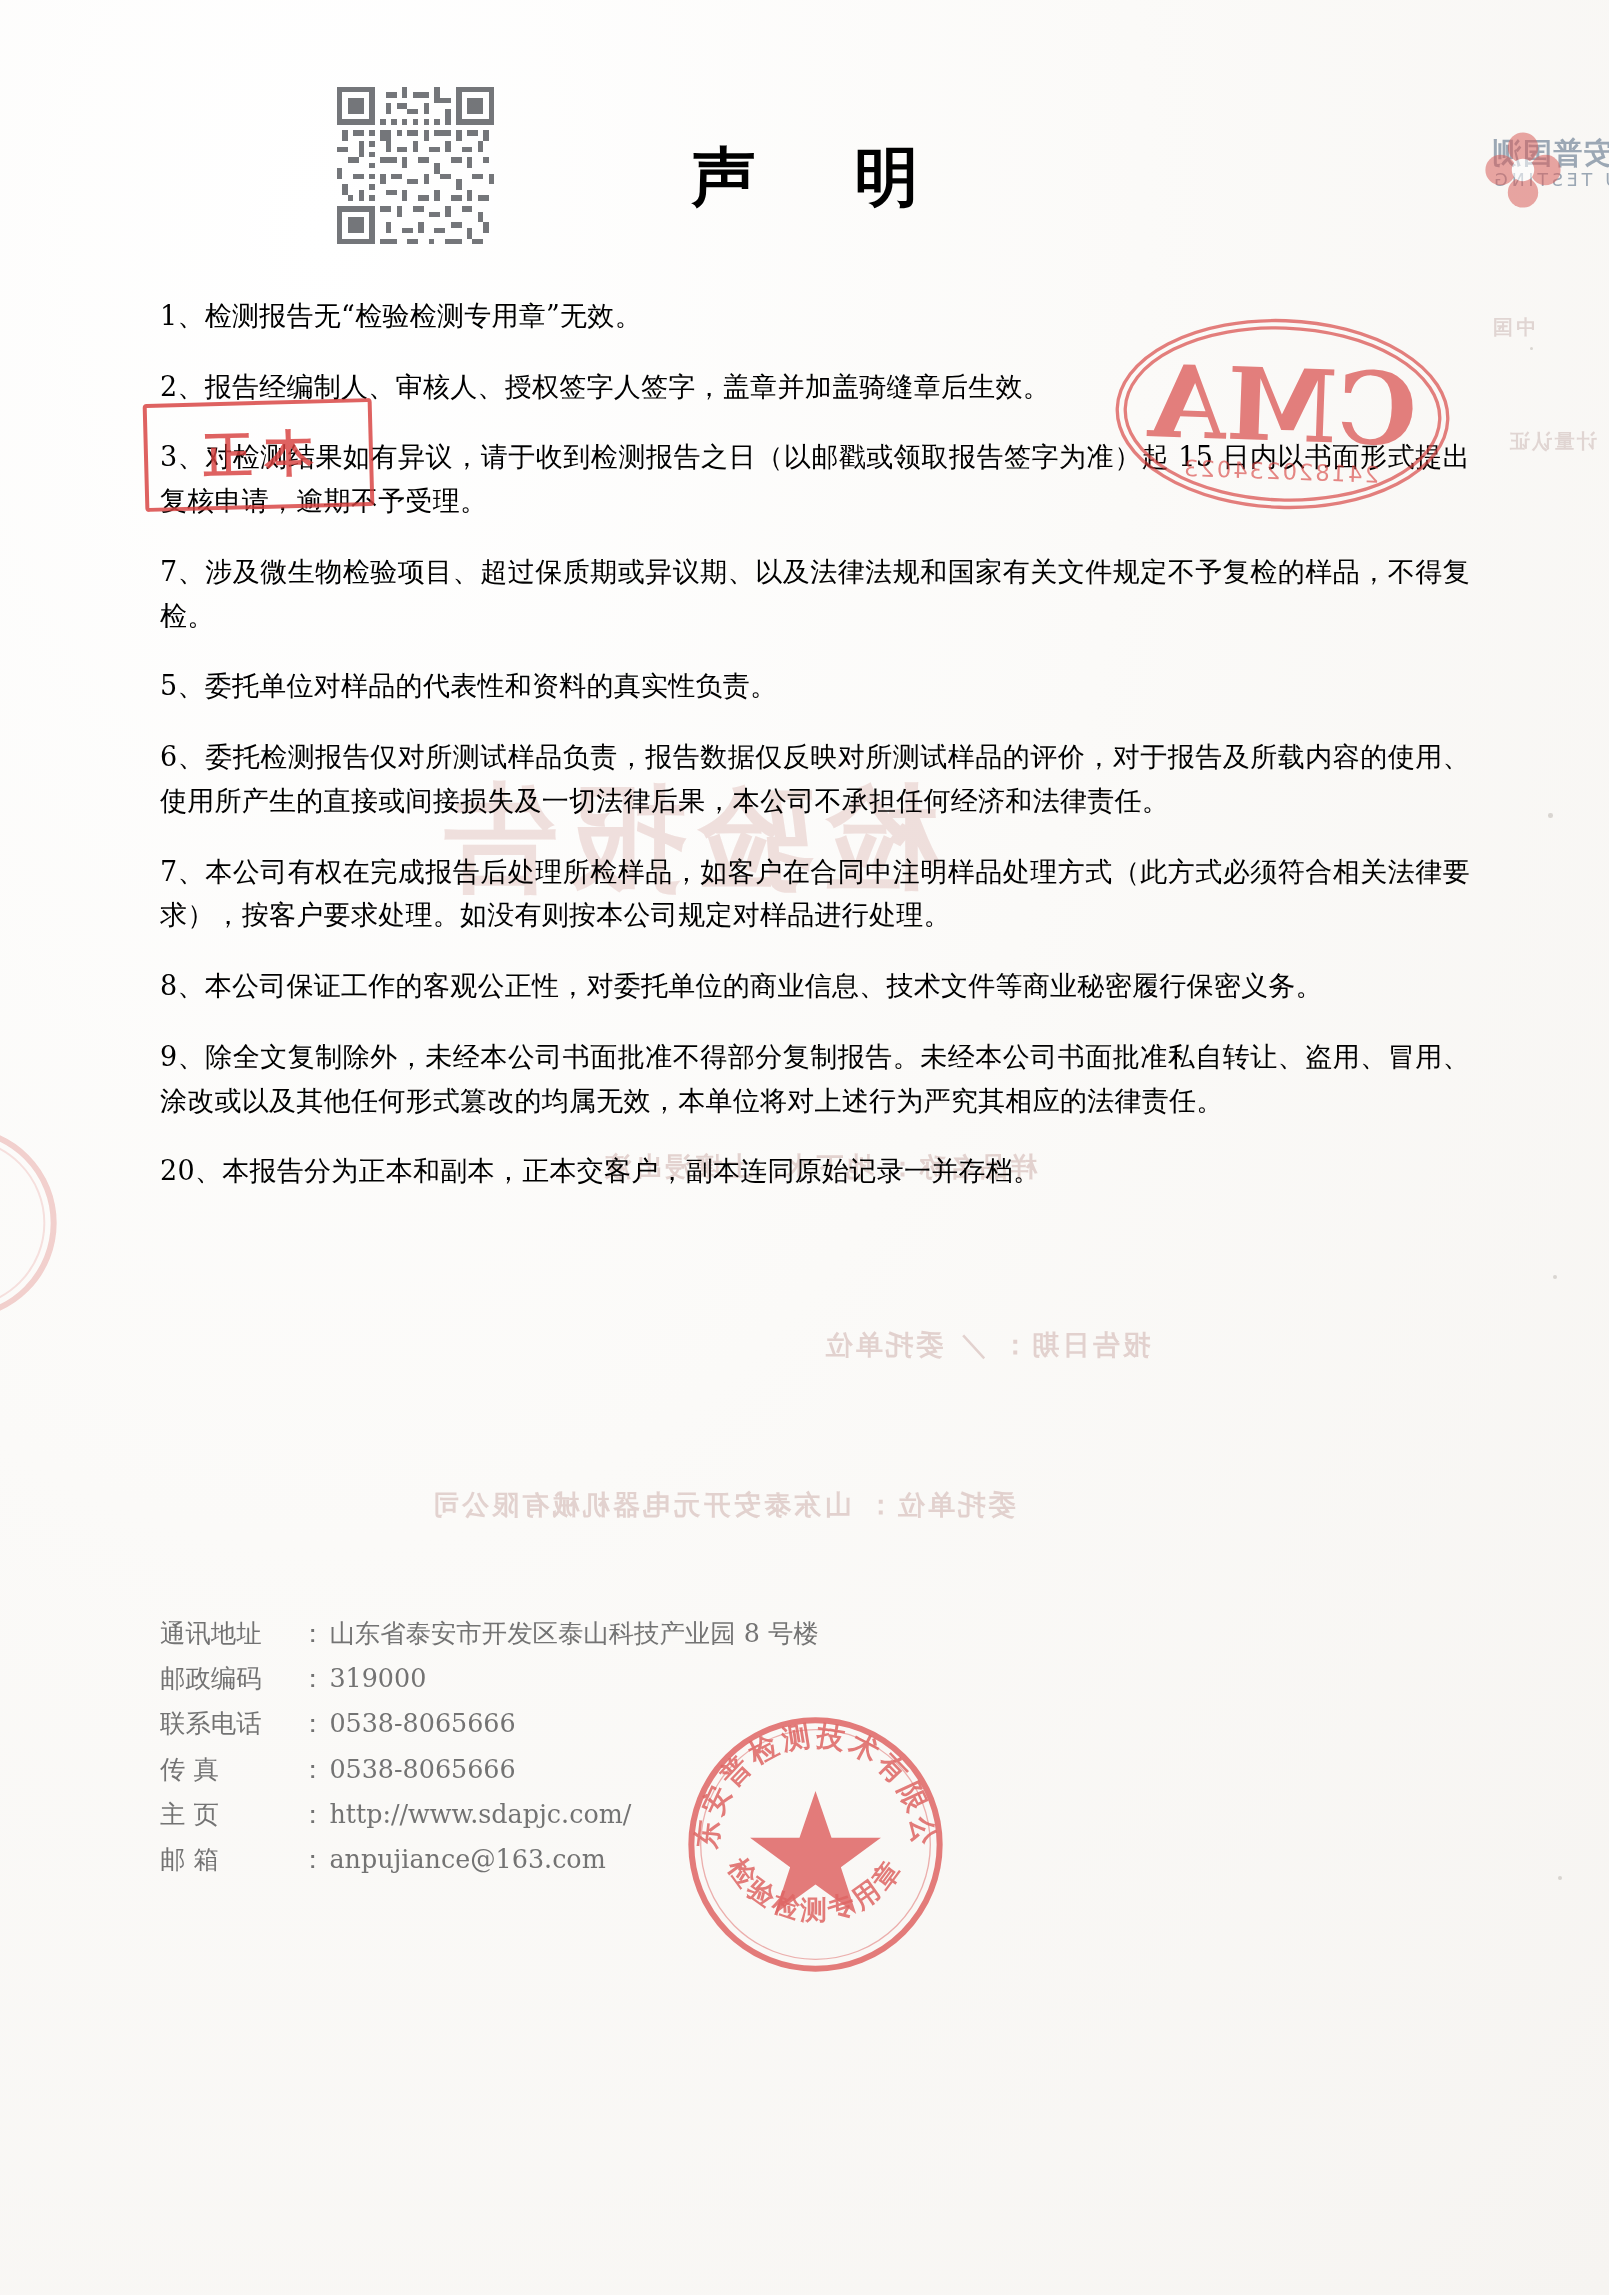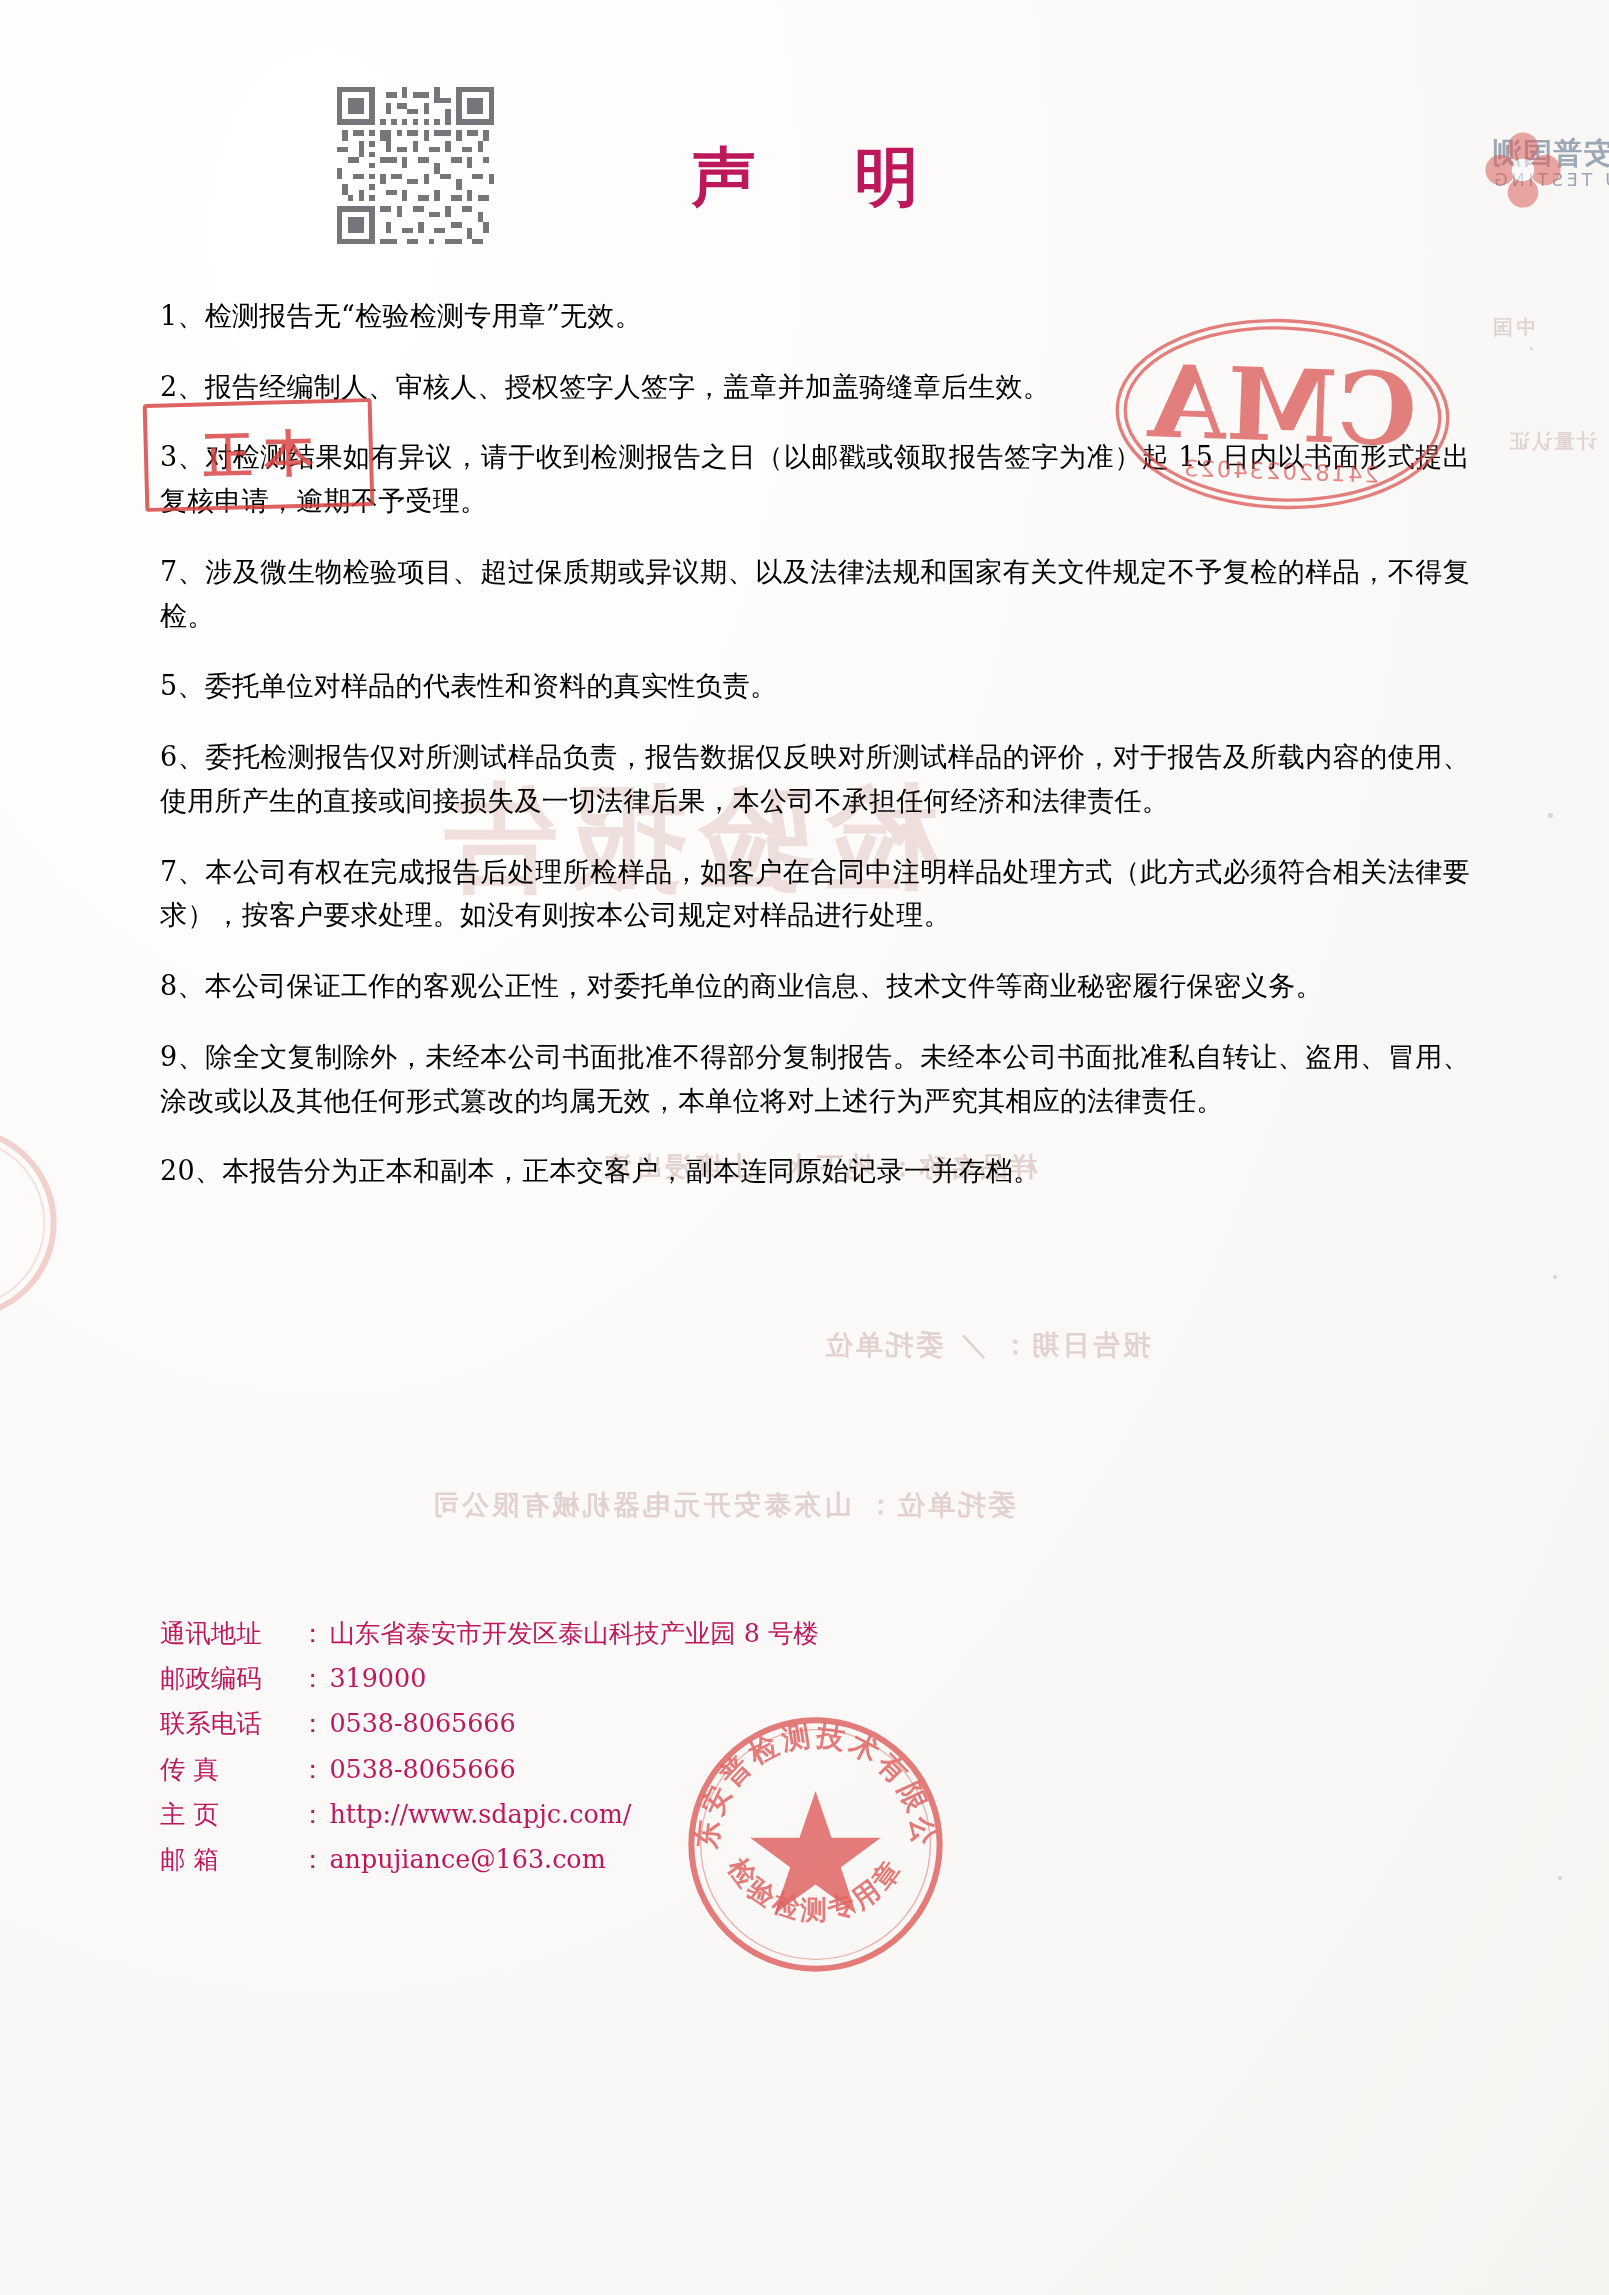--- a/index.html
+++ b/index.html
@@ -79,21 +79,21 @@
   .title {
     position: absolute;
     left: 0;
     right: 0;
     top: 134px;
     text-align: center;
     font-size: 64px;
     font-weight: 700;
     letter-spacing: .6em;
     text-indent: .6em;
-    color: #be185d;
+    color: #000000;
     font-family: "DejaVu Serif", "Liberation Serif", serif;
   }
 
   
   .clauses {
     position: absolute;
     left: 160px;
     top: 267px;
     width: 1310px;
   }
@@ -107,21 +107,21 @@
   }
 
   
   .contacts {
     position: absolute;
     left: 160px;
     top: 1611px;
     width: 1069px;
     font-size: 25.4px;
     line-height: 1.78;
-    color: #be185d;
+    color: #737373;
   }
   .contact-row { display: flex; }
   .contact-label {
     width: 140px;
     flex: 0 0 140px;
     display: flex;
     justify-content: space-between;
   }
   .contact-sep { margin: 0 4px 0 0; }
   .contact-value { white-space: nowrap; }

